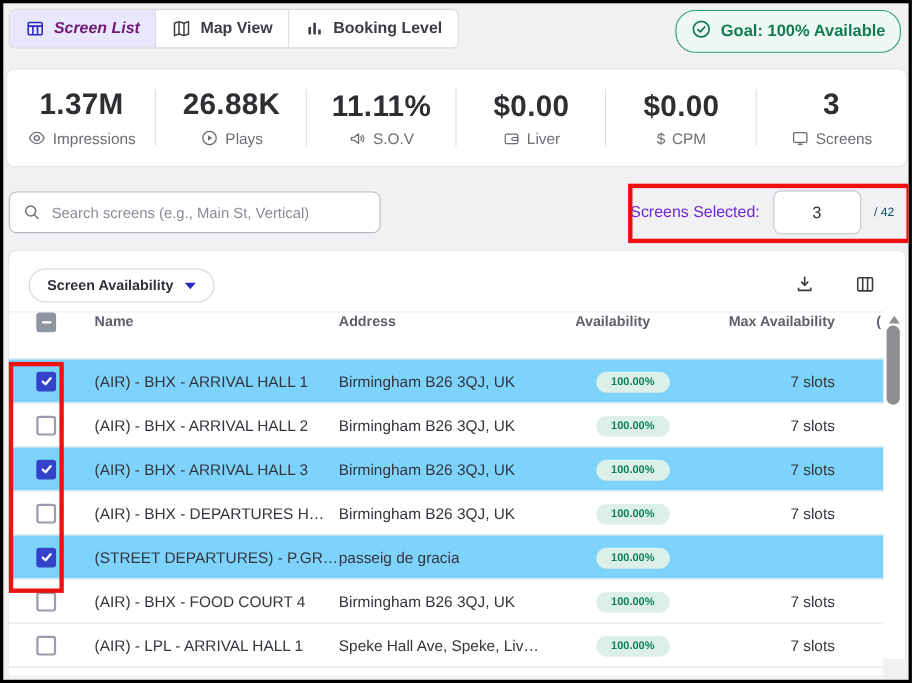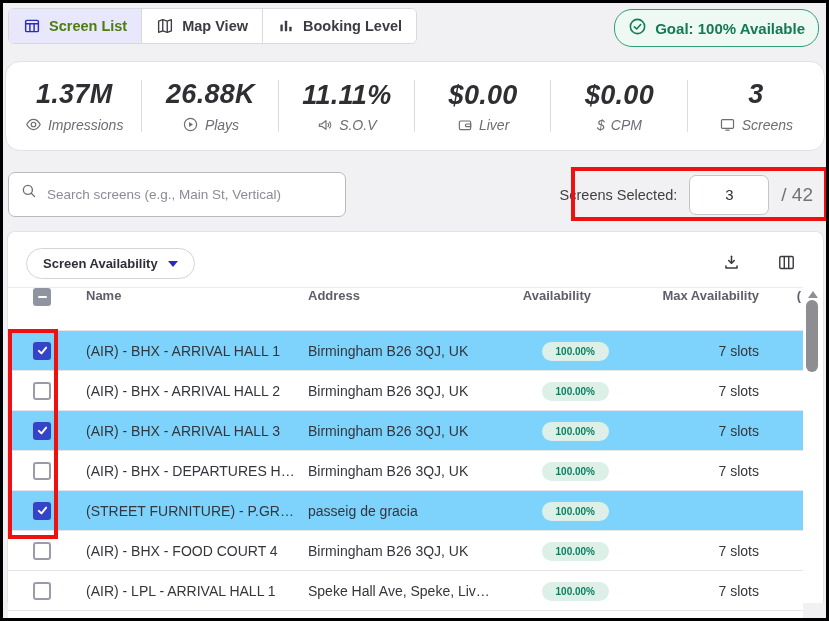--- a/index.html
+++ b/index.html
@@ -10,49 +10,49 @@
     position:relative; width:829px; height:621px;
     border:3px solid #000; background:#f1f0f3; overflow:hidden;
   }
 
   
   .topbar { display:flex; justify-content:space-between; align-items:flex-start; margin:5px 7px 0 5px; }
   .tabs { display:inline-flex; background:#fff; border:1px solid #d8d8dd; border-radius:6px; overflow:hidden; }
   .tab { display:flex; align-items:center; gap:8px; padding:8px 14px; font-size:14.5px; font-weight:600;
          color:#3c3c44; background:#fff; border:none; border-right:1px solid #d8d8dd; cursor:pointer; }
   .tab:last-child { border-right:none; }
-  .tab.active { background:#e8e7fb; color:#4d7c0f; }
+  .tab.active { background:#e8e7fb; color:#701a75;font-style:italic; }
   .tab svg { display:block; }
 
   .goal-badge { display:flex; align-items:center; gap:8px; margin-top:1px; padding:7px 13px;
     border:1.5px solid #2e9e77; border-radius:18px; background:#eef9f3; color:#147a54;
     font-size:15px; font-weight:700; cursor:pointer; }
 
   
   .stats-card { display:flex; margin:14px 1px 0 2px; height:90px; background:#fff;
-    border:1px solid #e2e2e6; border-radius:15px;font-style:italic; }
+    border:1px solid #e2e2e6; border-radius:8px; }
   .stat { position:relative; flex:1; display:flex; flex-direction:column; align-items:center; justify-content:center; gap:6px; }
   .stat:not(:last-child)::after { content:""; position:absolute; right:0; top:18px; bottom:18px; width:1px; background:#dcdce0; }
   .stat-value { font-size:27px; font-weight:700; color:#2e2e33; letter-spacing:.3px; }
   .stat-label { display:flex; align-items:center; gap:6px; font-size:14px; color:#6d6d74; }
   .stat-label svg { display:block; }
   .dollar-glyph { font-size:14px; color:#6d6d74; font-weight:400; }
 
   
   .search-row { display:flex; justify-content:space-between; align-items:center; margin:21px 5px 0 5px; }
-  .search-box { position:relative; width:338px; height:45px; }
+  .search-box { position:relative; width:338px; height:38px; }
   .search-box input { width:100%; height:100%; border:1px solid #b9b9c2; border-radius:7px; background:#fff;
      padding:0 12px 0 38px; font-size:13.5px; color:#333; font-family:"Liberation Sans",sans-serif; outline:none; }
   .search-box input::placeholder { color:#8b8b95; }
   .search-box svg { position:absolute; left:12px; top:10px; }
   .selected-cluster { display:flex; align-items:center; gap:12px; padding-right:8px; }
-  .selected-label { font-size:14.5px; color:#404040; }
+  .selected-label { font-size:14.5px; color:#6d28d9; }
   .count-input { width:80px; height:40px; border:1px solid #c4c4cc; border-radius:7px; text-align:center;
      font-size:15px; color:#333; font-family:"Liberation Sans",sans-serif; outline:none; background:#fff; }
-  .count-total { font-size:19px; color:#737373; }
+  .count-total { font-size:11px; color:#0c4a6e; }
 
   
   .table-card { position:relative; margin:14px 2px 0 4px; height:372px; background:#fff;
     border:1px solid #e2e2e6; border-radius:8px 8px 0 0; border-bottom:none; padding-right:20px; }
   .toolbar { display:flex; align-items:center; height:55px; padding:8px 0 0 18px; }
   .filter-chip { display:flex; align-items:center; gap:10px; padding:7px 16px; border:1px solid #d4d4dc;
     border-radius:17px; background:#fff; font-size:13px; font-weight:600; color:#2f2f38; cursor:pointer; }
   .caret { width:0; height:0; border-left:5px solid transparent; border-right:5px solid transparent; border-top:6px solid #2b2ac0; }
   .toolbar-spacer { flex:1; }
   .icon-btn { background:none; border:none; cursor:pointer; padding:4px; margin-right:28px; }
@@ -356,21 +356,21 @@
     </div>
     <div class="trow selected">
       <div class="col-check">
           <span class="checkbox checked">
             <svg width="13" height="13" viewBox="0 0 16 16">
               <polyline points="3.5,8.5 6.7,11.5 12.5,4.5" fill="none" stroke="#fff" stroke-width="2.4" stroke-linecap="round" stroke-linejoin="round"></polyline>
             </svg>
           </span>
         </div>
       <div class="col-name">
-          <span class="cell-text">(STREET FURNITURE) - P.GR…</span>
+          <span class="cell-text">(STREET DEPARTURES) - P.GR…</span>
         </div>
       <div class="col-addr">
           <span class="cell-text">passeig de gracia</span>
         </div>
       <div class="col-avail"><span class="badge">100.00%</span></div>
       <div class="col-extra"></div>
     </div>
     <div class="trow">
       <div class="col-check">
           <span class="checkbox unchecked">

